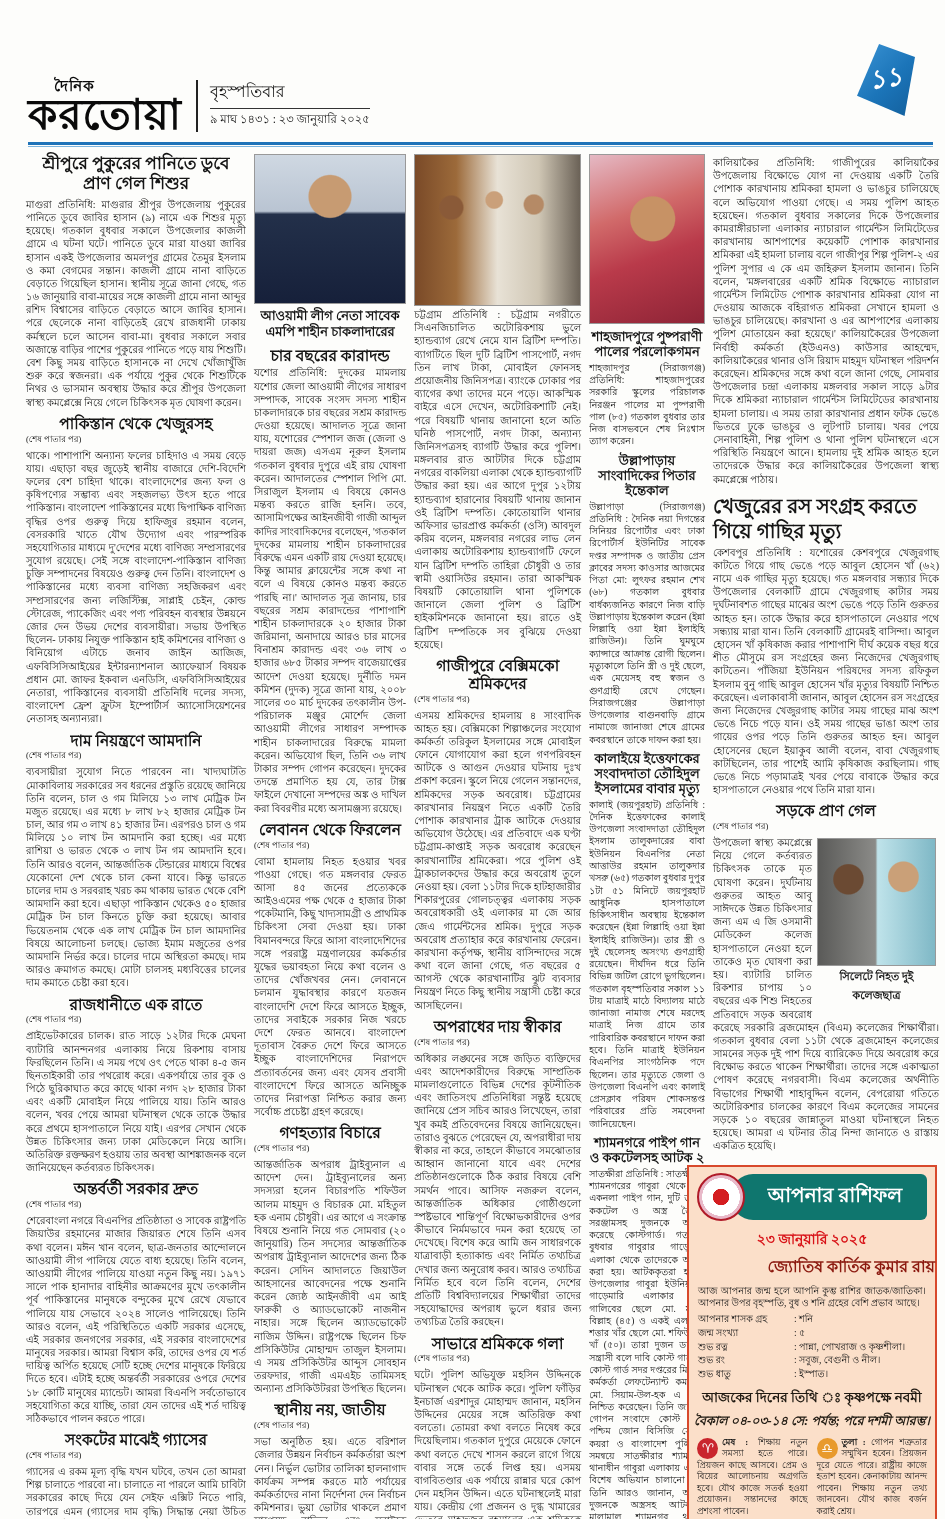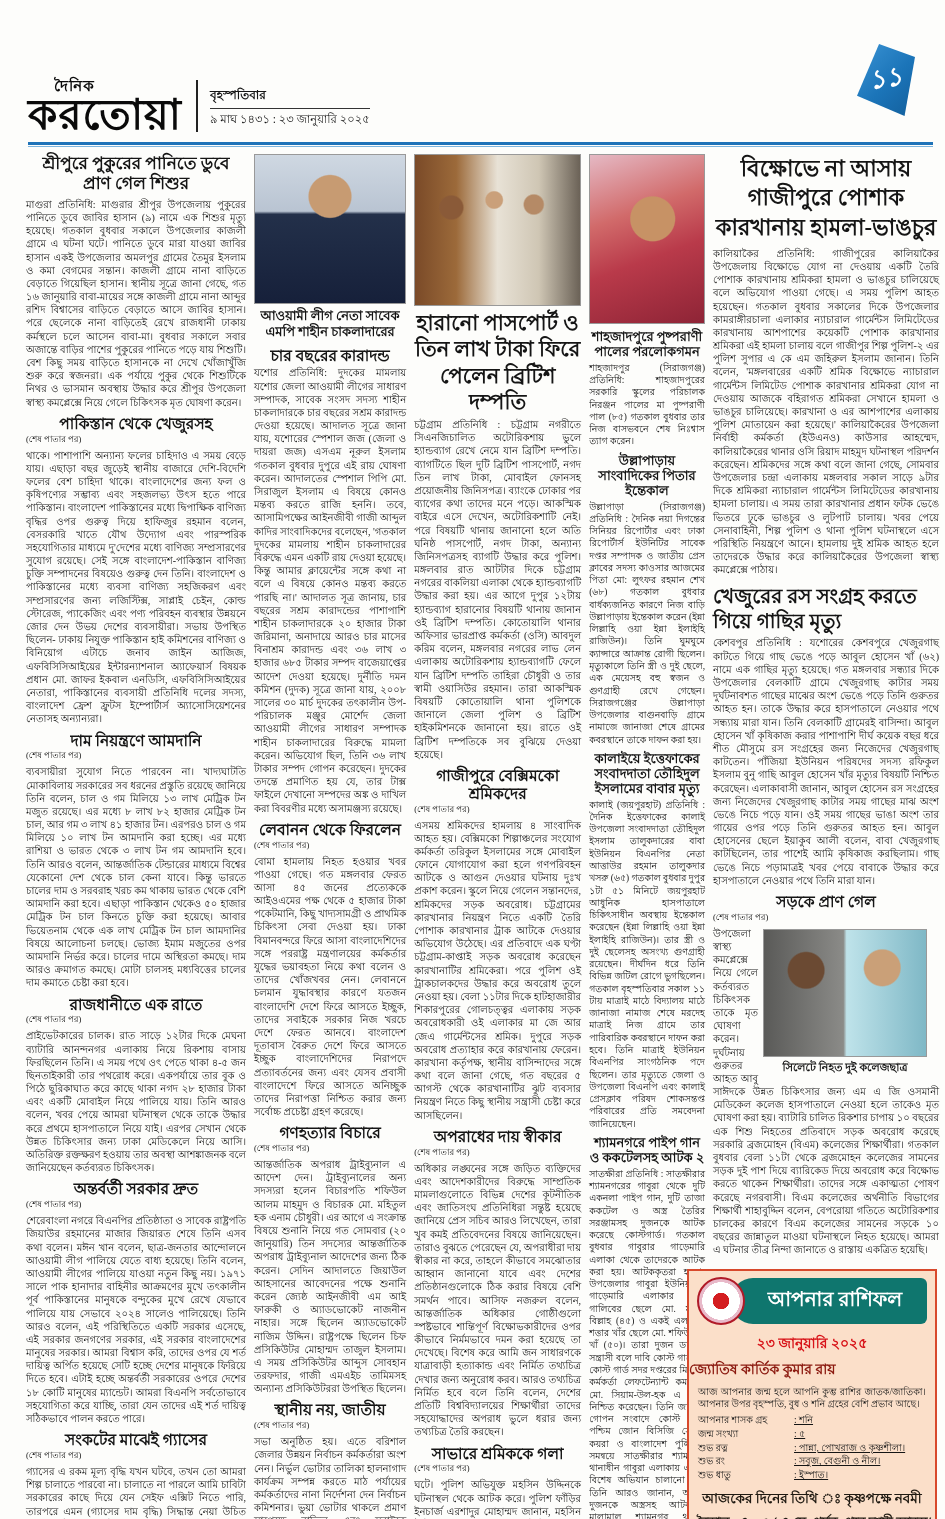--- a/index.html
+++ b/index.html
@@ -5,21 +5,21 @@
   html,body{margin:0;padding:0;background:#dcdcd6;}
   .page{position:relative;width:945px;height:1519px;margin:0 auto;background:#fdfdfb;
         font-family:"Liberation Serif", serif;color:#151515;overflow:hidden;box-sizing:border-box;}
   
   .masthead{display:flex;align-items:flex-end;padding:52px 14px 6px 28px;height:84px;box-sizing:content-box;position:relative;}
   .brand{line-height:1;}
   .brand-top{font-weight:bold;font-size:15px;letter-spacing:1px;color:#0b0b0b;margin-left:26px;}
   .brand-name{font-weight:bold;font-size:42px;color:#0a0a0a;letter-spacing:1px;}
   .mast-rule{width:2px;background:#222;height:52px;margin:0 12px 4px 14px;}
   .mast-date{padding-bottom:6px;}
-  .weekday{font-weight:bold;font-size:12px;}
+  .weekday{font-weight:normal;font-size:16px;}
   .dateline{font-size:11.5px;border-top:1px solid #333;padding-top:2px;margin-top:2px;}
   .badge{position:absolute;right:30px;top:44px;width:58px;height:72px;background:linear-gradient(135deg,#3a93d4 0%,#1b74b8 55%,#135f9c 100%);
          clip-path:polygon(38% 0,100% 18%,82% 100%,0 72%);display:flex;align-items:center;justify-content:center;}
   .badge span{color:#fff;font-weight:bold;font-style:italic;font-size:26px;transform:rotate(-8deg);}
   .header-rule{height:3px;background:#1f73b8;margin:0 12px 0 28px;}
   .header-rule2{height:1px;background:#7db4dd;margin:1px 12px 0 28px;}
   
   .columns{display:flex;gap:8px;padding:7px 6px 0 26px;align-items:flex-start;}
   .col{box-sizing:border-box;}
   .c1{width:224px;}
@@ -48,37 +48,37 @@
      linear-gradient(90deg,#7a4a28 0%,#9c6a3a 25%,#e8e2d6 50%,#cfc6b4 75%,#6b6257 100%);}
   .ph-woman{height:170px;background:
      radial-gradient(circle at 55% 38%, #c79265 0 18%, transparent 19%),
      linear-gradient(160deg,#e5b9c4 0%,#d16a6a 35%,#b93a4a 60%,#8e2436 100%);}
   .ph-men{height:128px;background:
      radial-gradient(circle at 26% 32%, #6b4a33 0 12%, transparent 13%),
      radial-gradient(circle at 73% 30%, #caa078 0 12%, transparent 13%),
      linear-gradient(90deg,#5a5a58 0%,#8b8b88 49%,#bfe3ea 51%,#7fb8c6 100%);}
   .caption{font-weight:bold;font-size:13px;line-height:1.25;text-align:center;margin:4px 0 1px;}
   .small-cap{font-weight:bold;font-size:11px;text-align:center;margin:2px 0 3px;}
-  .photo-wrap.right{float:right;width:164px;margin:2px 12px 2px 5px;}
+  .photo-wrap.right{float:right;width:119px;margin:2px 3px 2px 5px;}
   
   .rashifal{border:2.5px solid #d8492c;background:#fbdfc9;margin-left:-26px;width:250px;
             box-sizing:border-box;margin-top:6px;padding-bottom:6px;}
   .r-head{display:flex;align-items:center;padding:6px 8px 2px;}
   .r-logo{width:44px;height:44px;border-radius:50%;flex-shrink:0;margin-right:-14px;z-index:2;position:relative;
           background:radial-gradient(circle,#d41d20 0 26%,#fff 27% 60%,#e8b9c9 61% 78%,#c42030 79% 100%);
           border:2px solid #b01a28;}
   .r-title{flex:1;background:#0f766e;border-radius:22px 6px 6px 22px;color:#fff;font-weight:bold;
            font-size:20px;text-align:center;padding:6px 4px 7px 16px;}
   .r-date{color:#d81318;font-weight:bold;font-size:14px;text-align:center;margin-top:5px;}
-  .r-astro{color:#8c1a10;font-weight:bold;font-size:14px;text-align:left;margin:2px 0 4px;}
+  .r-astro{color:#8c1a10;font-weight:bold;font-size:16px;text-align:right;margin:2px 0 4px;}
   .r-intro{font-size:9.5px;line-height:1.35;text-align:justify;padding:0 9px;margin:0 0 3px;}
   .r-fact{display:flex;font-size:9.5px;padding:0 9px;line-height:1.45;}
   .r-flabel{width:96px;}
   .r-fvalue::before{content:":  ";}
-  .r-fvalue{flex:1;text-decoration:underline;}
+  .r-fvalue{flex:1;}
   .r-tithi1{font-weight:bold;font-size:13.5px;text-align:center;margin-top:5px;color:#201a12;}
   .r-tithi2{font-weight:bold;font-style:italic;font-size:12.5px;text-align:center;margin:2px 0 5px;color:#201a12;}
   .signs{column-count:2;column-gap:9px;padding:0 8px;}
   .sign{break-inside:avoid;margin-bottom:5px;}
   .zicon{float:left;width:21px;height:21px;border-radius:50%;color:#fff;font-size:13px;line-height:21px;
          text-align:center;margin:1px 4px 0 0;font-family:"DejaVu Sans",sans-serif;}
   .ztext{font-size:8.8px;line-height:1.3;text-align:justify;margin:0;}
   .zname{font-weight:bold;}
   .zname::after{content:" : ";}
   .z0{background:#c9252d;} .z6{background:#e89a2d;}
@@ -172,21 +172,20 @@
         <div class="cont">(শেষ পাতার পর)</div>
         <p class="body">সভা অনুষ্ঠিত হয়। এতে বরিশাল জেলার উন্নয়ন নির্বাচন কর্মকর্তারা অংশ নেন। নির্ভুল ভোটার তালিকা হালনাগাদ কার্যক্রম সম্পন্ন করতে মাঠ পর্যায়ের কর্মকর্তাদের নানা নির্দেশনা দেন নির্বাচন কমিশনার। ভুয়া ভোটার থাকলে প্রমাণ সাপেক্ষে বাতিল এবং সবাইকে যথাসম্ভব সহায়তায় আহ্বান জানান ইসি মাছউদ। এ সময় সাংবাদিকদের এক প্রশ্নের জবাবে তিনি বলেন, তাদের মূল লক্ষ্য আগামী জাতীয় সংসদ নির্বাচন সুষ্ঠুভাবে আয়োজন করা। সেদিকেই এগিয়ে যাচ্ছে তাদের কমিশন। অপর এক প্রশ্নের জবাবে ইসি মাছউদ বলেন, স্থানীয় সরকার নয়, আগে জাতীয় সংসদ নির্বাচন নিয়ে ভাবছে কমিশন।</p>
       </article>
 
     </section>
 
     <section class="col c3">
       <div class="photo ph-group"></div>
 
       <article class="story">
-        <h2 class="big-head">হারানো পাসপোর্ট ও তিন লাখ টাকা ফিরে পেলেন ব্রিটিশ দম্পতি</h2>
         <p class="body">চট্টগ্রাম প্রতিনিধি : চট্টগ্রাম নগরীতে সিএনজিচালিত অটোরিকশায় ভুলে হ্যান্ডব্যাগ রেখে নেমে যান ব্রিটিশ দম্পতি। ব্যাগটিতে ছিল দুটি ব্রিটিশ পাসপোর্ট, নগদ তিন লাখ টাকা, মোবাইল ফোনসহ প্রয়োজনীয় জিনিসপত্র। ব্যাংকে ঢোকার পর ব্যাগের কথা তাদের মনে পড়ে। আকস্মিক বাইরে এসে দেখেন, অটোরিকশাটি নেই। পরে বিষয়টি থানায় জানানো হলে অতি ঘনিষ্ঠ পাসপোর্ট, নগদ টাকা, অন্যান্য জিনিসপত্রসহ ব্যাগটি উদ্ধার করে পুলিশ। মঙ্গলবার রাত আটটার দিকে চট্টগ্রাম নগরের বাকলিয়া এলাকা থেকে হ্যান্ডব্যাগটি উদ্ধার করা হয়। এর আগে দুপুর ১২টায় হ্যান্ডব্যাগ হারানোর বিষয়টি থানায় জানান ওই ব্রিটিশ দম্পতি। কোতোয়ালি থানার অফিসার ভারপ্রাপ্ত কর্মকর্তা (ওসি) আবদুল করিম বলেন, মঙ্গলবার নগরের লাভ লেন এলাকায় অটোরিকশায় হ্যান্ডব্যাগটি ফেলে যান ব্রিটিশ দম্পতি তাহিরা চৌধুরী ও তার স্বামী ওয়াসিউর রহমান। তারা আকস্মিক বিষয়টি কোতোয়ালি থানা পুলিশকে জানালে জেলা পুলিশ ও ব্রিটিশ হাইকমিশনকে জানানো হয়। রাতে ওই ব্রিটিশ দম্পতিকে সব বুঝিয়ে দেওয়া হয়েছে।</p>
       </article>
 
       <article class="story">
         <h3 class="sec-head">গাজীপুরে বেক্সিমকো শ্রমিকদের</h3>
         <div class="cont">(শেষ পাতার পর)</div>
         <p class="body">এসময় শ্রমিকদের হামলায় ৪ সাংবাদিক আহত হয়। বেক্সিমকো শিল্পাঞ্চলের সংযোগ কর্মকর্তা তরিকুল ইসলামের সঙ্গে মোবাইল ফোনে যোগাযোগ করা হলে গণপরিবহন আটকে ও আগুন দেওয়ার ঘটনায় দুঃখ প্রকাশ করেন। স্কুলে নিয়ে গেলেন সন্তানদের, শ্রমিকদের সড়ক অবরোধ। চট্টগ্রামের কারখানার নিয়ন্ত্রণ নিতে একটি তৈরি পোশাক কারখানার ট্রাক আটকে দেওয়ার অভিযোগ উঠেছে। এর প্রতিবাদে এক ঘণ্টা চট্টগ্রাম-কাপ্তাই সড়ক অবরোধ করেছেন কারখানাটির শ্রমিকেরা। পরে পুলিশ ওই ট্রাকচালকদের উদ্ধার করে অবরোধ তুলে নেওয়া হয়। বেলা ১১টার দিকে হাটহাজারীর শিকারপুরের গোলচত্ত্বর এলাকায় সড়ক অবরোধকারী ওই এলাকার মা জে আর জেএ গার্মেন্টসের শ্রমিক। দুপুরে সড়ক অবরোধ প্রত্যাহার করে কারখানায় ফেরেন। কারখানা কর্তৃপক্ষ, স্থানীয় বাসিন্দাদের সঙ্গে কথা বলে জানা গেছে, গত বছরের ৫ আগস্ট থেকে কারখানাটির ঝুট ব্যবসার নিয়ন্ত্রণ নিতে কিছু স্থানীয় সন্ত্রাসী চেষ্টা করে আসছিলেন।</p>
       </article>
 
       <article class="story">
@@ -223,21 +222,20 @@
 
       <article class="story">
         <h3 class="sec-head">শ্যামনগরে পাইপ গান ও ককটেলসহ আটক ২</h3>
         <p class="body">সাতক্ষীরা প্রতিনিধি : সাতক্ষীরার শ্যামনগরের গাবুরা থেকে দুটি একনলা পাইপ গান, দুটি তাজা ককটেল ও অস্ত্র তৈরির সরঞ্জামসহ দুজনকে আটক করেছে কোস্টগার্ড। গতকাল বুধবার গাবুরার গাড়েমারি এলাকা থেকে তাদেরকে আটক করা হয়। আটককৃতরা হলো- উপজেলার গাবুরা ইউনিয়নের গাড়েমারি এলাকার মৃত গালিবের ছেলে মো. মাসুম বিল্লাহ (৪৫) ও একই এলাকার শত্তার খাঁর ছেলে মো. শফিউল্লাহ খাঁ (৫০)। তারা দুজন ডাকাত সন্ত্রাসী বলে দাবি কোস্ট গার্ডের। কোস্ট গার্ড সদর দপ্তরের মিডিয়া কর্মকর্তা লেফটেন্যান্ট কমান্ডার মো. সিয়াম-উল-হক এ তথ্য নিশ্চিত করেছেন। তিনি জানান, গোপন সংবাদে কোস্ট গার্ড পশ্চিম জোন বিসিজি স্টেশন কয়রা ও বাংলাদেশ পুলিশের সমন্বয়ে সাতক্ষীরার শ্যামনগর থানাধীন গাবুরা এলাকায় একটি বিশেষ অভিযান চালানো হয়। তিনি আরও জানান, আটক দুজনকে অস্ত্রসহ আটককৃত মালামাল শ্যামনগর থানায় হস্তান্তর করা হয়েছে।</p>
       </article>
 
     </section>
 
     <section class="col c5">
       <article class="story">
-        <h2 class="huge-head">বিক্ষোভে না আসায় গাজীপুরে পোশাক কারখানায় হামলা-ভাঙচুর</h2>
         <p class="body">কালিয়াকৈর প্রতিনিধি: গাজীপুরের কালিয়াকৈর উপজেলায় বিক্ষোভে যোগ না দেওয়ায় একটি তৈরি পোশাক কারখানায় শ্রমিকরা হামলা ও ভাঙচুর চালিয়েছে বলে অভিযোগ পাওয়া গেছে। এ সময় পুলিশ আহত হয়েছেন। গতকাল বুধবার সকালের দিকে উপজেলার কামরাঙ্গীরচালা এলাকার ন্যাচারাল গার্মেন্টস লিমিটেডের কারখানায় আশপাশের কয়েকটি পোশাক কারখানার শ্রমিকরা এই হামলা চালায় বলে গাজীপুর শিল্প পুলিশ-২ এর পুলিশ সুপার এ কে এম জহিরুল ইসলাম জানান। তিনি বলেন, 'মঙ্গলবারের একটি শ্রমিক বিক্ষোভে ন্যাচারাল গার্মেন্টস লিমিটেড পোশাক কারখানার শ্রমিকরা যোগ না দেওয়ায় আজকে বহিরাগত শ্রমিকরা সেখানে হামলা ও ভাঙচুর চালিয়েছে। কারখানা ও এর আশপাশের এলাকায় পুলিশ মোতায়েন করা হয়েছে।' কালিয়াকৈরের উপজেলা নির্বাহী কর্মকর্তা (ইউএনও) কাউসার আহম্মেদ, কালিয়াকৈরের থানার ওসি রিয়াদ মাহমুদ ঘটনাস্থল পরিদর্শন করেছেন। শ্রমিকদের সঙ্গে কথা বলে জানা গেছে, সোমবার উপজেলার চন্দ্রা এলাকায় মঙ্গলবার সকাল সাড়ে ৯টার দিকে শ্রমিকরা ন্যাচারাল গার্মেন্টস লিমিটেডের কারখানায় হামলা চালায়। এ সময় তারা কারখানার প্রধান ফটক ভেঙে ভিতরে ঢুকে ভাঙচুর ও লুটপাট চালায়। খবর পেয়ে সেনাবাহিনী, শিল্প পুলিশ ও থানা পুলিশ ঘটনাস্থলে এসে পরিস্থিতি নিয়ন্ত্রণে আনে। হামলায় দুই শ্রমিক আহত হলে তাদেরকে উদ্ধার করে কালিয়াকৈরের উপজেলা স্বাস্থ্য কমপ্লেক্সে পাঠায়।</p>
       </article>
 
       <article class="story">
         <h2 class="mid-head">খেজুরের রস সংগ্রহ করতে গিয়ে গাছির মৃত্যু</h2>
         <p class="body">কেশবপুর প্রতিনিধি : যশোরের কেশবপুরে খেজুরগাছ কাটতে গিয়ে গাছ ভেঙে পড়ে আবুল হোসেন খাঁ (৬২) নামে এক গাছির মৃত্যু হয়েছে। গত মঙ্গলবার সন্ধ্যার দিকে উপজেলার বেলকাটি গ্রামে খেজুরগাছ কাটার সময় দুর্ঘটনাবশত গাছের মাঝের অংশ ভেঙে পড়ে তিনি গুরুতর আহত হন। তাকে উদ্ধার করে হাসপাতালে নেওয়ার পথে সন্ধ্যায় মারা যান। তিনি বেলকাটি গ্রামেরই বাসিন্দা। আবুল হোসেন খাঁ কৃষিকাজ করার পাশাপাশি দীর্ঘ কয়েক বছর ধরে শীত মৌসুমে রস সংগ্রহের জন্য নিজেদের খেজুরগাছ কাটতেন। পাঁজিয়া ইউনিয়ন পরিষদের সদস্য রফিকুল ইসলাম বুনু গাছি আবুল হোসেন খাঁর মৃত্যুর বিষয়টি নিশ্চিত করেছেন। এলাকাবাসী জানান, আবুল হোসেন রস সংগ্রহের জন্য নিজেদের খেজুরগাছ কাটার সময় গাছের মাঝ অংশ ভেঙে নিচে পড়ে যান। ওই সময় গাছের ভাঙা অংশ তার গায়ের ওপর পড়ে তিনি গুরুতর আহত হন। আবুল হোসেনের ছেলে ইয়াকুব আলী বলেন, বাবা খেজুরগাছ কাটছিলেন, তার পাশেই আমি কৃষিকাজ করছিলাম। গাছ ভেঙে নিচে পড়ামাত্রই খবর পেয়ে বাবাকে উদ্ধার করে হাসপাতালে নেওয়ার পথে তিনি মারা যান।</p>
       </article>
 
       <article class="story">
         <h3 class="sec-head">সড়কে প্রাণ গেল</h3>

